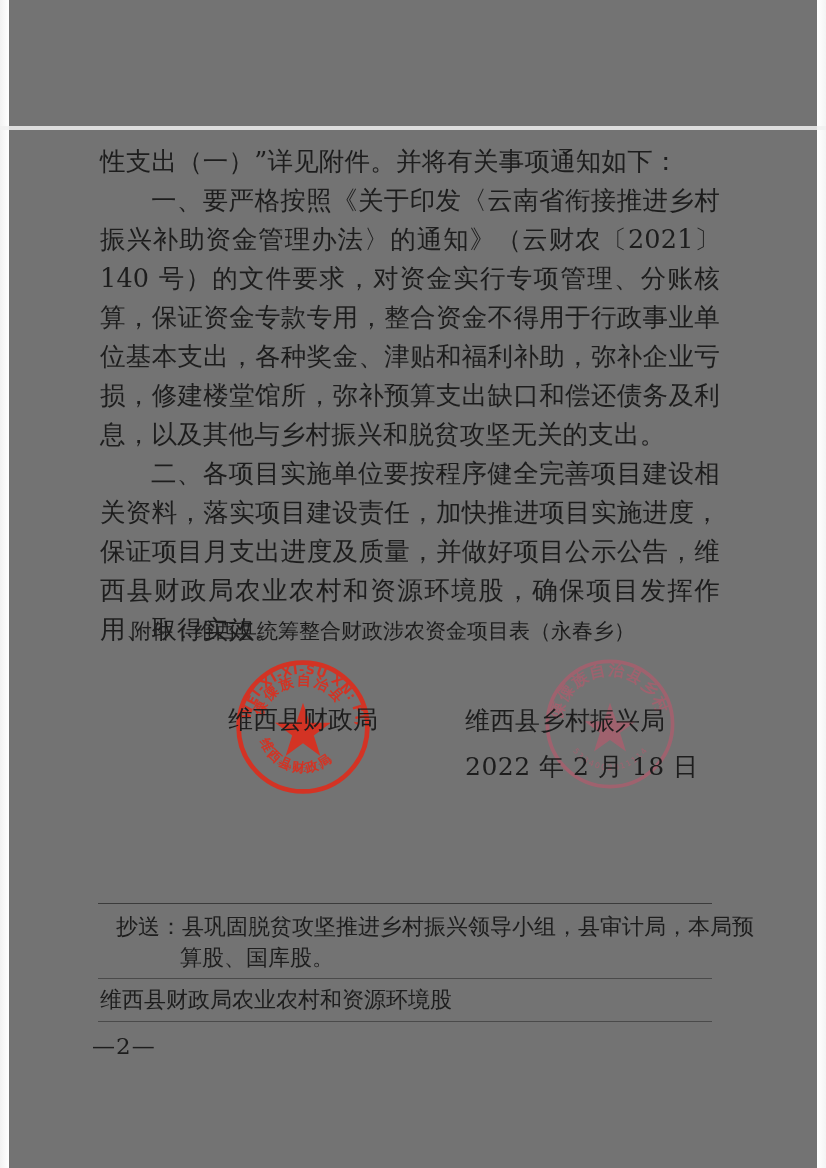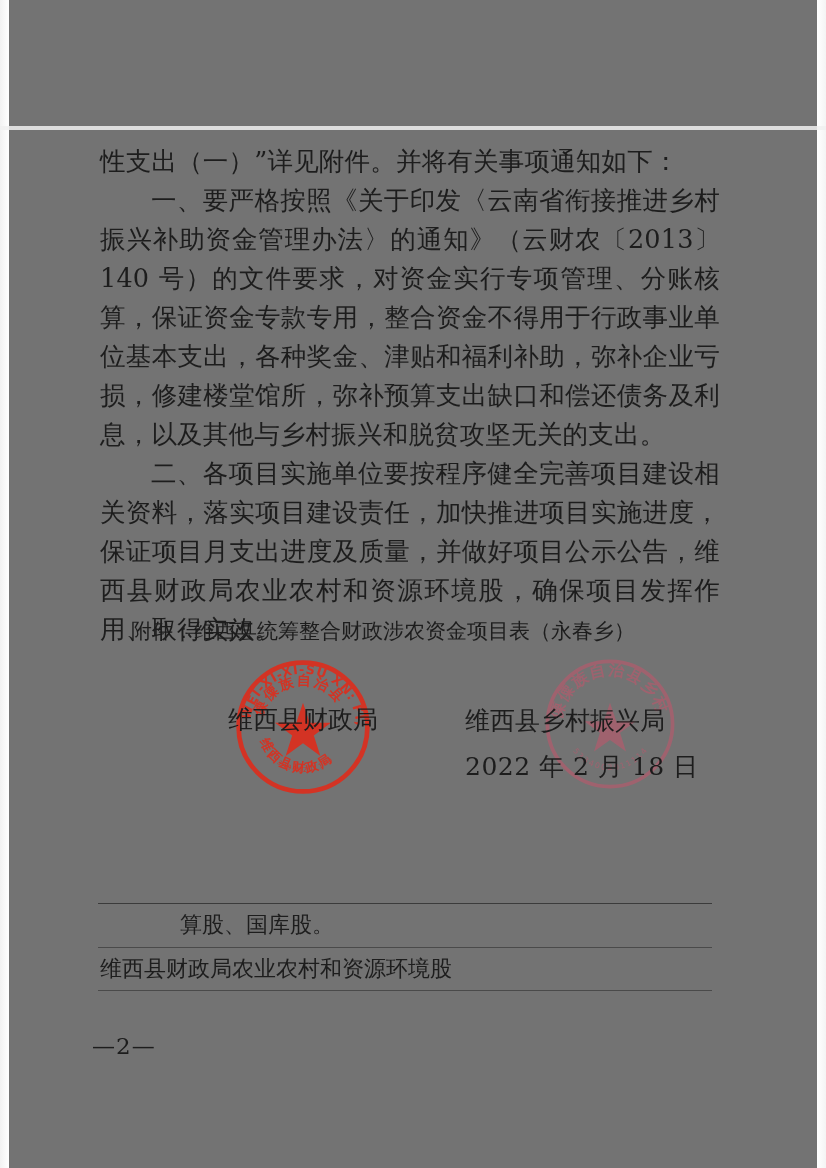--- a/index.html
+++ b/index.html
@@ -133,21 +133,21 @@
   .rule.thin {
     border-top: 1.1px solid #4a4a4a;
   }
   .cc-block {
     padding: 7px 0 5px 0;
     font-size: 22px;
     line-height: 31px;
     color: #1d1d1d;
   }
   .cc-line1 { padding-left: 18px; white-space: nowrap; }
-  .cc-line2 { padding-left: 82px; font-family: Liberation Mono, monospace; }
+  .cc-line2 { padding-left: 82px; }
   .issuer-row {
     display: flex;
     justify-content: space-between;
     align-items: flex-start;
     padding: 5px 2px 6px 2px;
     font-size: 22px;
     line-height: 31px;
     color: #1d1d1d;
     white-space: nowrap;
   }
@@ -165,21 +165,21 @@
 <body>
 
 <div class="page">
 
   <div class="scan-edge-left"></div>
   <div class="scan-edge-right"></div>
   <div class="scan-band-top"></div>
 
   <div class="body-text">
     <p class="para">性支出（一）”详见附件。并将有关事项通知如下：</p>
-    <p class="para indent">一、要严格按照《关于印发〈云南省衔接推进乡村振兴补助资金管理办法〉的通知》（云财农〔2013〕140 号）的文件要求，对资金实行专项管理、分账核算，保证资金专款专用，整合资金不得用于行政事业单位基本支出，各种奖金、津贴和福利补助，弥补企业亏损，修建楼堂馆所，弥补预算支出缺口和偿还债务及利息，以及其他与乡村振兴和脱贫攻坚无关的支出。</p>
+    <p class="para indent">一、要严格按照《关于印发〈云南省衔接推进乡村振兴补助资金管理办法〉的通知》（云财农〔2021〕140 号）的文件要求，对资金实行专项管理、分账核算，保证资金专款专用，整合资金不得用于行政事业单位基本支出，各种奖金、津贴和福利补助，弥补企业亏损，修建楼堂馆所，弥补预算支出缺口和偿还债务及利息，以及其他与乡村振兴和脱贫攻坚无关的支出。</p>
     <p class="para indent">二、各项目实施单位要按程序健全完善项目建设相关资料，落实项目建设责任，加快推进项目实施进度，保证项目月支出进度及质量，并做好项目公示公告，维西县财政局农业农村和资源环境股，确保项目发挥作用、取得实效。</p>
   </div>
 
   <div class="attach-line">附件：维西县统筹整合财政涉农资金项目表（永春乡）</div>
 
   <div class="seal seal-finance">
     <svg viewBox="0 0 150 150" xmlns="http://www.w3.org/2000/svg">
       <defs>
         <path id="fArcTop" d="M 75,75 m -57,0 a 57,57 0 0 1 114,0" fill="none"></path>
         <path id="fArcTopIn" d="M 75,75 m -45,0 a 45,45 0 0 1 90,0" fill="none"></path>
@@ -229,20 +229,21 @@
 
   <div class="sig-right">
     <div>维西县乡村振兴局</div>
     <div class="date">2022 年 2 月 18 日</div>
   </div>
 
   <div class="footer">
     <div class="rule"></div>
 
     <div class="cc-block">
+      <div class="cc-line1"><span>抄送：</span><span>县巩固脱贫攻坚推进乡村振兴领导小组，县审计局，本局预</span></div>
       <div class="cc-line2">算股、国库股。</div>
     </div>
 
     <div class="rule thin"></div>
 
     <div class="issuer-row">
       <span>维西县财政局农业农村和资源环境股</span>
     </div>
 
     <div class="rule thin"></div>

